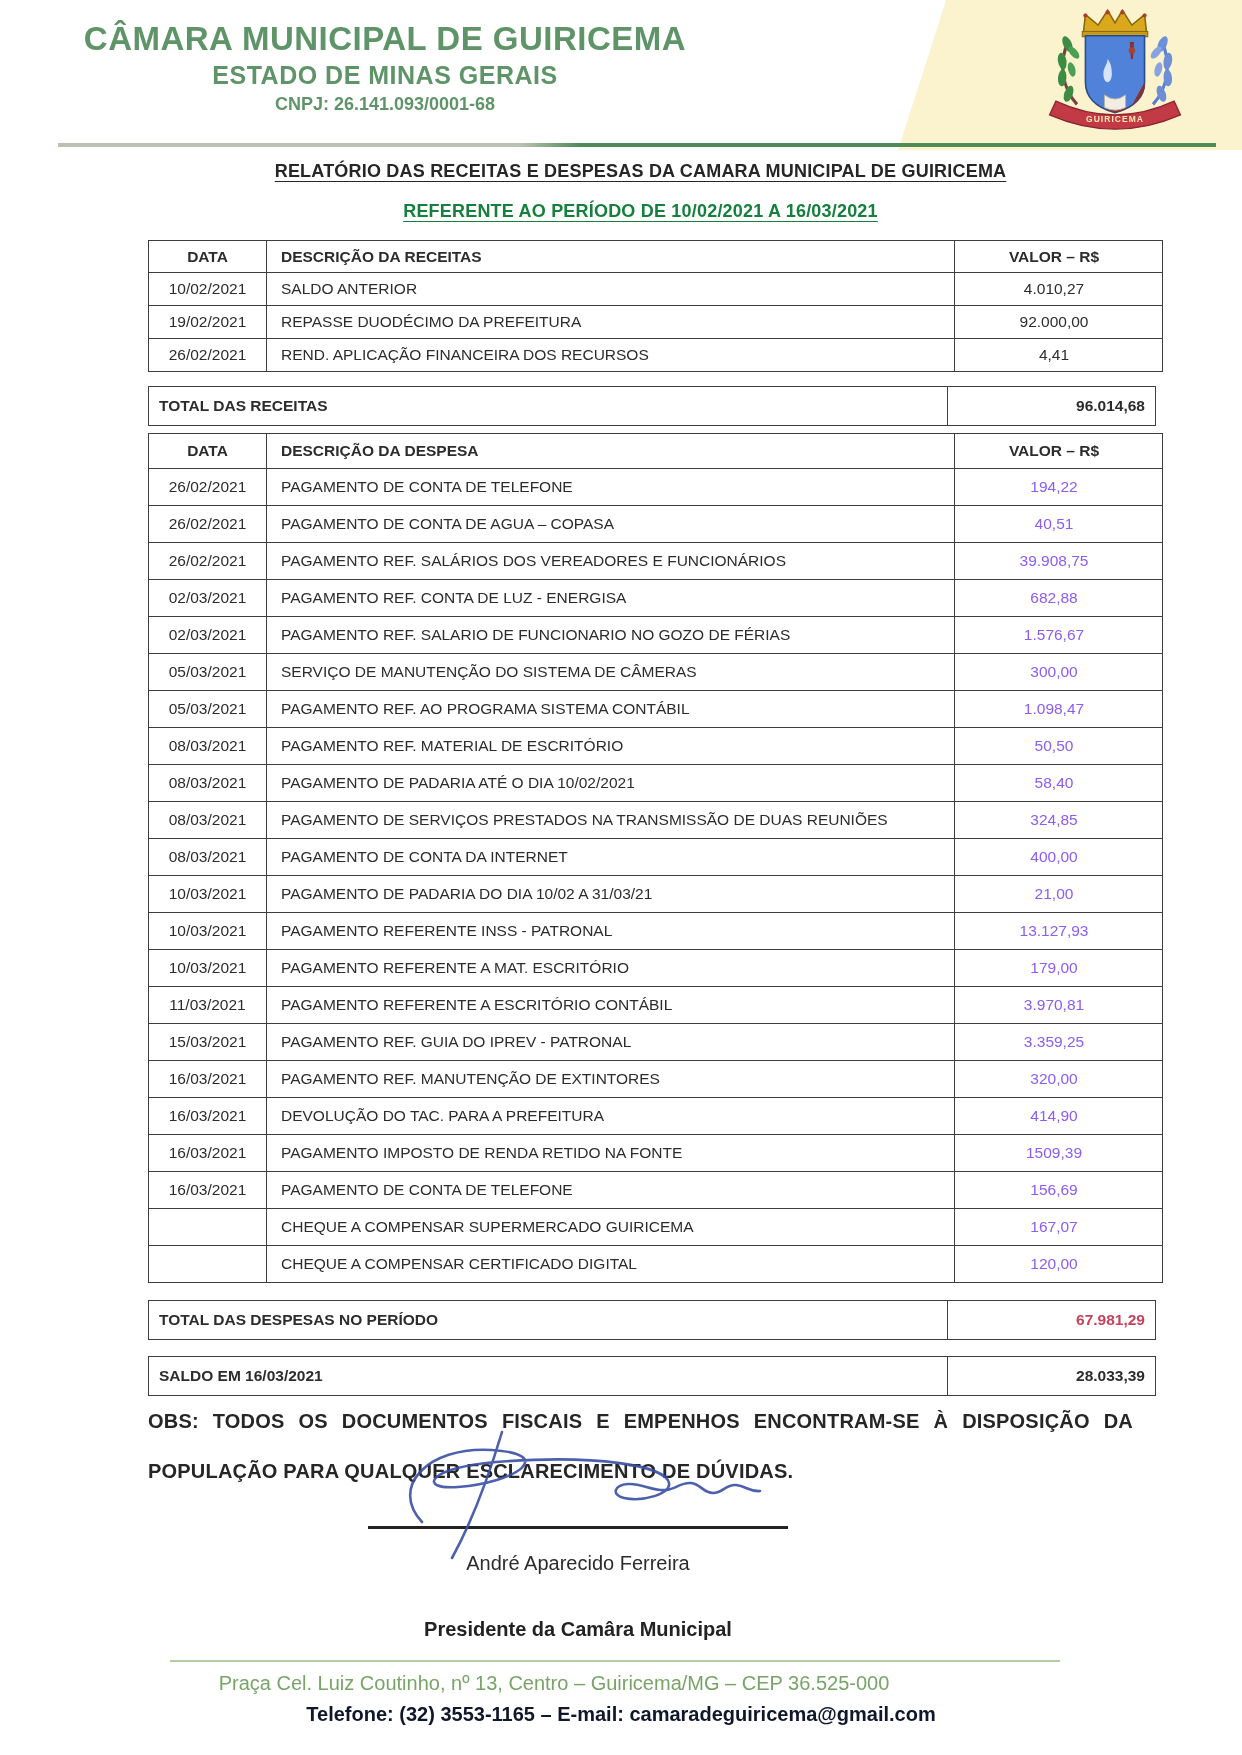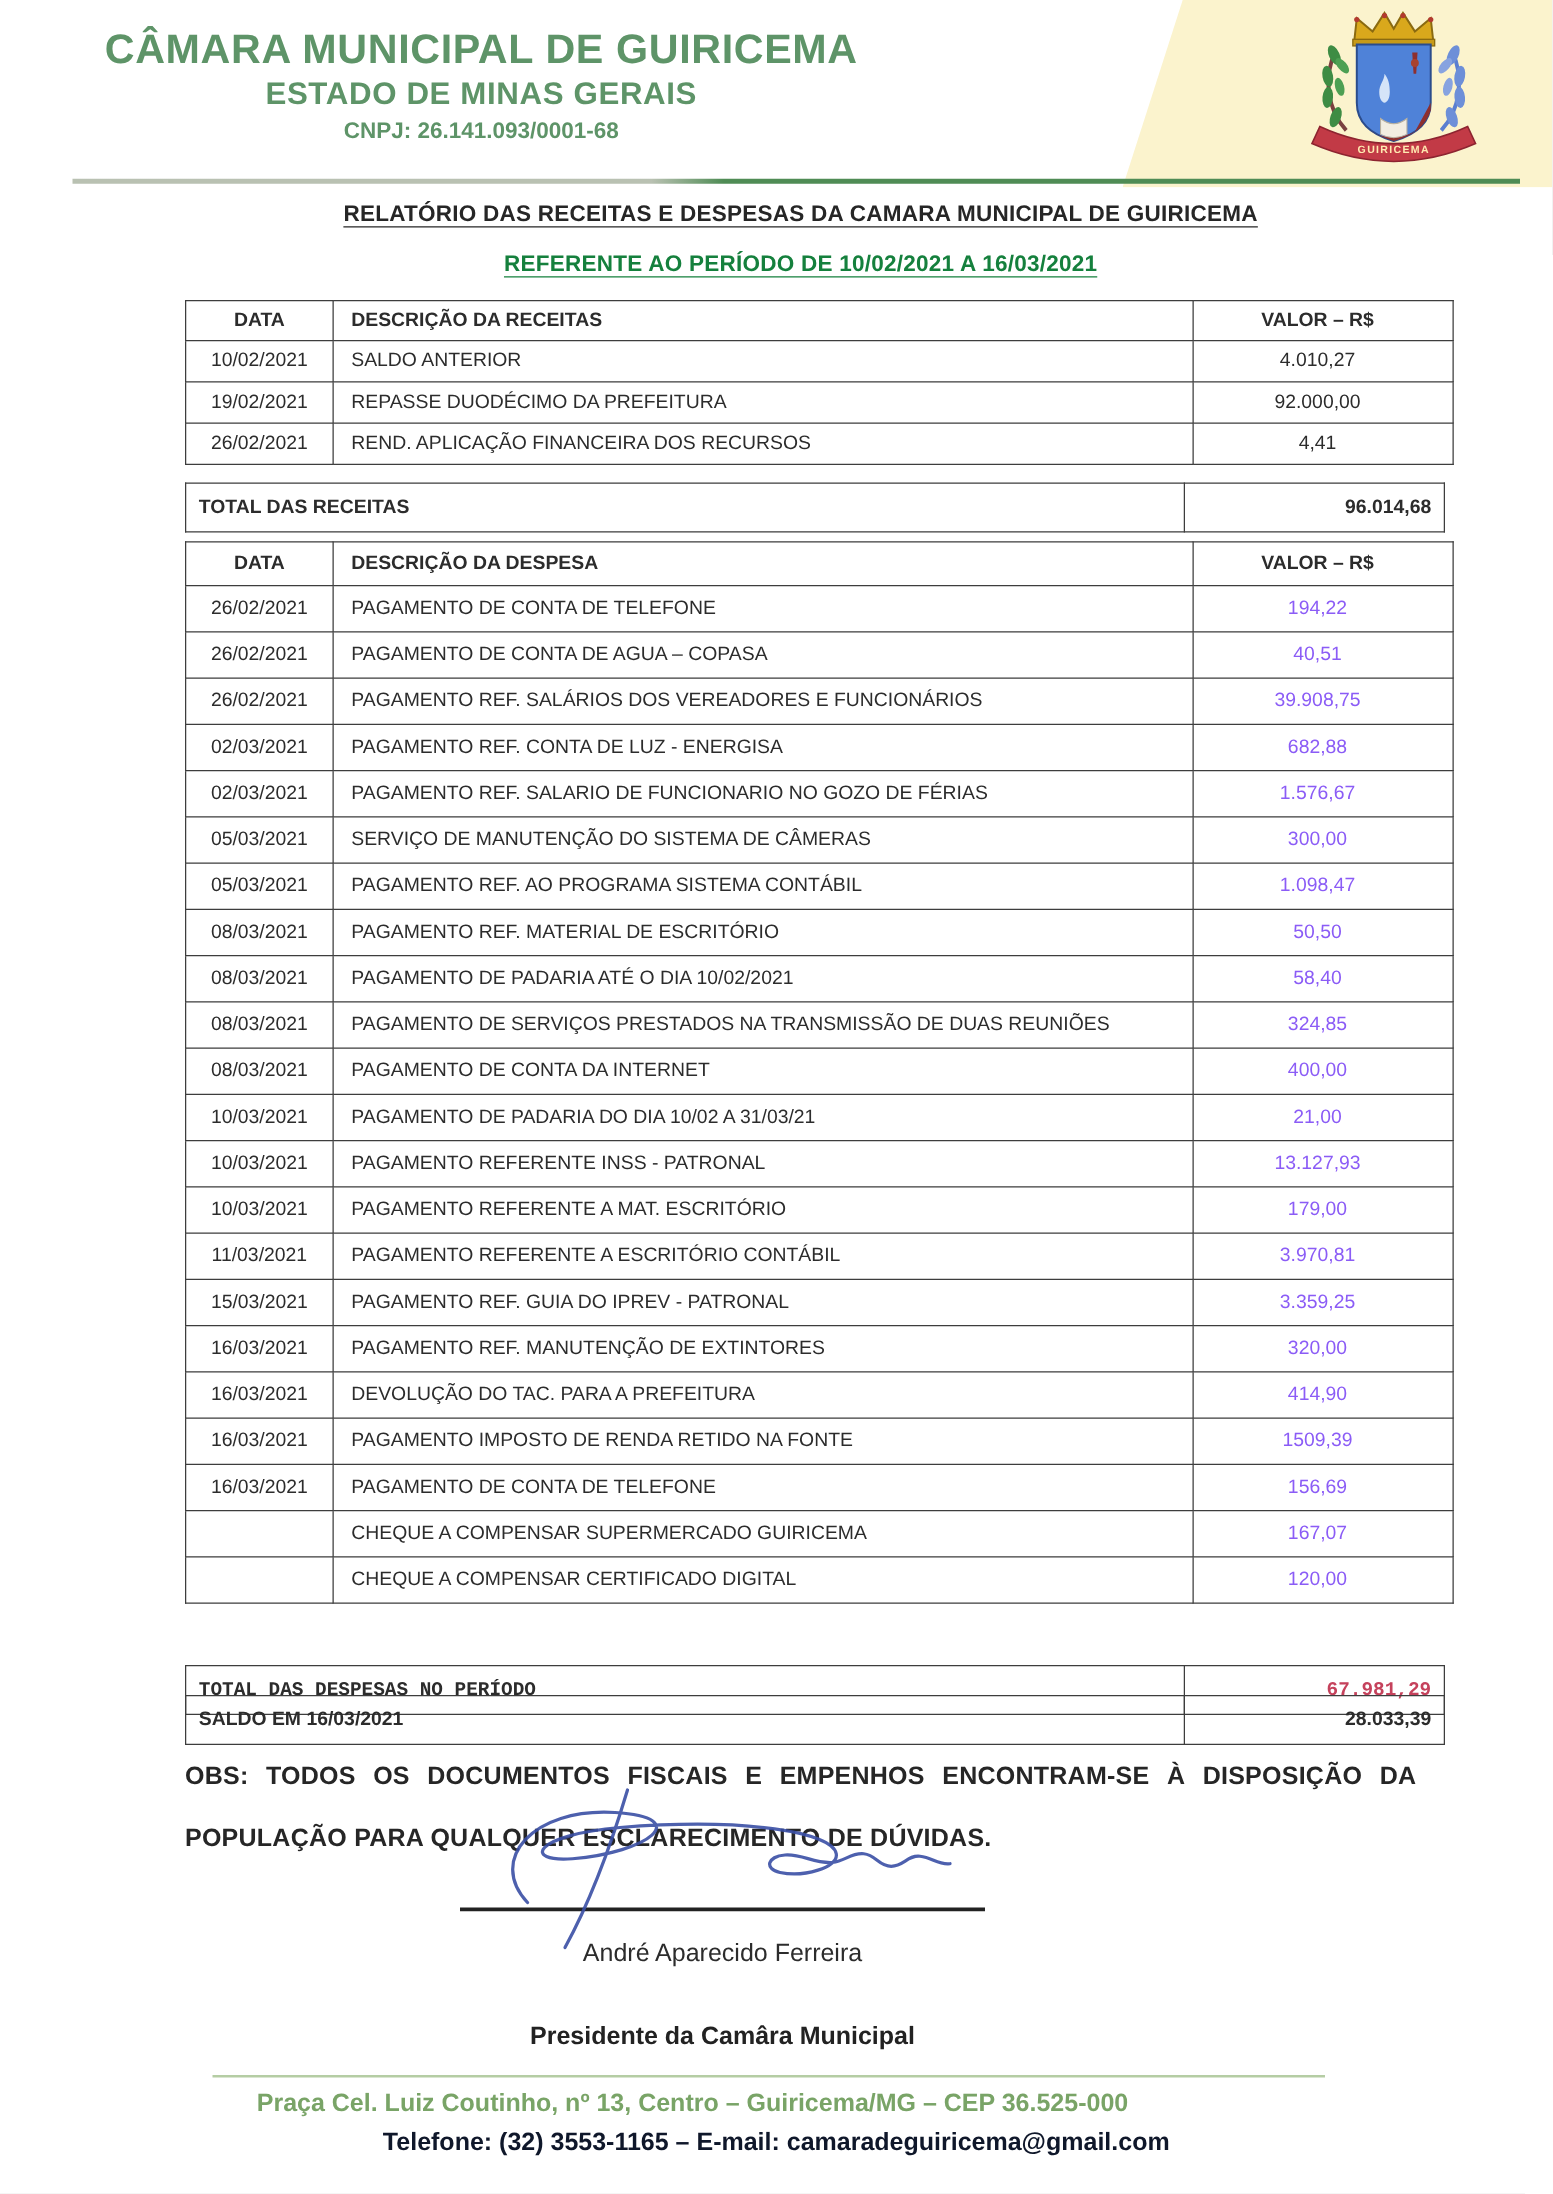--- a/index.html
+++ b/index.html
@@ -50,36 +50,36 @@
   .tbl-receitas tbody tr{height:33px;}
   .tbl-despesas{position:absolute;left:148px;top:433px;}
   .tbl-despesas thead tr{height:35px;}
   .tbl-despesas tbody tr{height:37px;}
   .tbl-despesas tbody td.c-val{color:#8b5cf6;}
   .bar{position:absolute;left:148px;}
   .bar td{height:36px;}
   .bar .b-label{width:787px;text-align:left;padding-left:10px;font-size:15.5px;font-weight:bold;}
   .bar .b-val{width:196px;text-align:right;padding-right:10px;font-size:15.5px;font-weight:bold;}
   .bar-receitas{top:386px;}
-  .bar-despesas{top:1332px;font-family:Liberation Mono, monospace;}
+  .bar-despesas{top:1300px;}
   .bar-despesas .b-val{color:#c5425c;}
   .bar-saldo{top:1356px;}
   
   .obs{position:absolute;left:148px;top:1396px;width:985px;
        font-size:20px;font-weight:bold;color:#262626;line-height:50px;letter-spacing:.2px;}
   .obs-l1{text-align:justify;text-align-last:justify;}
   .sig-line{position:absolute;left:368px;top:1526px;width:420px;height:2.5px;background:#222;}
   .sig-svg{position:absolute;left:360px;top:1426px;}
   .signer-name{position:absolute;left:98px;top:1552px;width:960px;text-align:center;
                font-size:20px;color:#2c2c2c;}
   .signer-role{position:absolute;left:98px;top:1618px;width:960px;text-align:center;
                font-size:20px;font-weight:bold;color:#222;}
   .footer-rule{position:absolute;left:170px;top:1660px;width:890px;height:2px;background:#b5cda4;}
   .footer-address{position:absolute;left:0;top:1672px;width:1108px;text-align:center;
-                  font-size:20px;font-weight:bold;color:#79a467;}
+                  font-size:20px;font-weight:normal;color:#79a467;}
   .footer-contact{position:absolute;left:0;top:1703px;width:1242px;text-align:center;
                   font-size:20px;font-weight:bold;color:#0f172a;}
 </style>
 </head>
 <body>
 
 <div class="page">
 
   <div class="crest-panel"></div>
 

